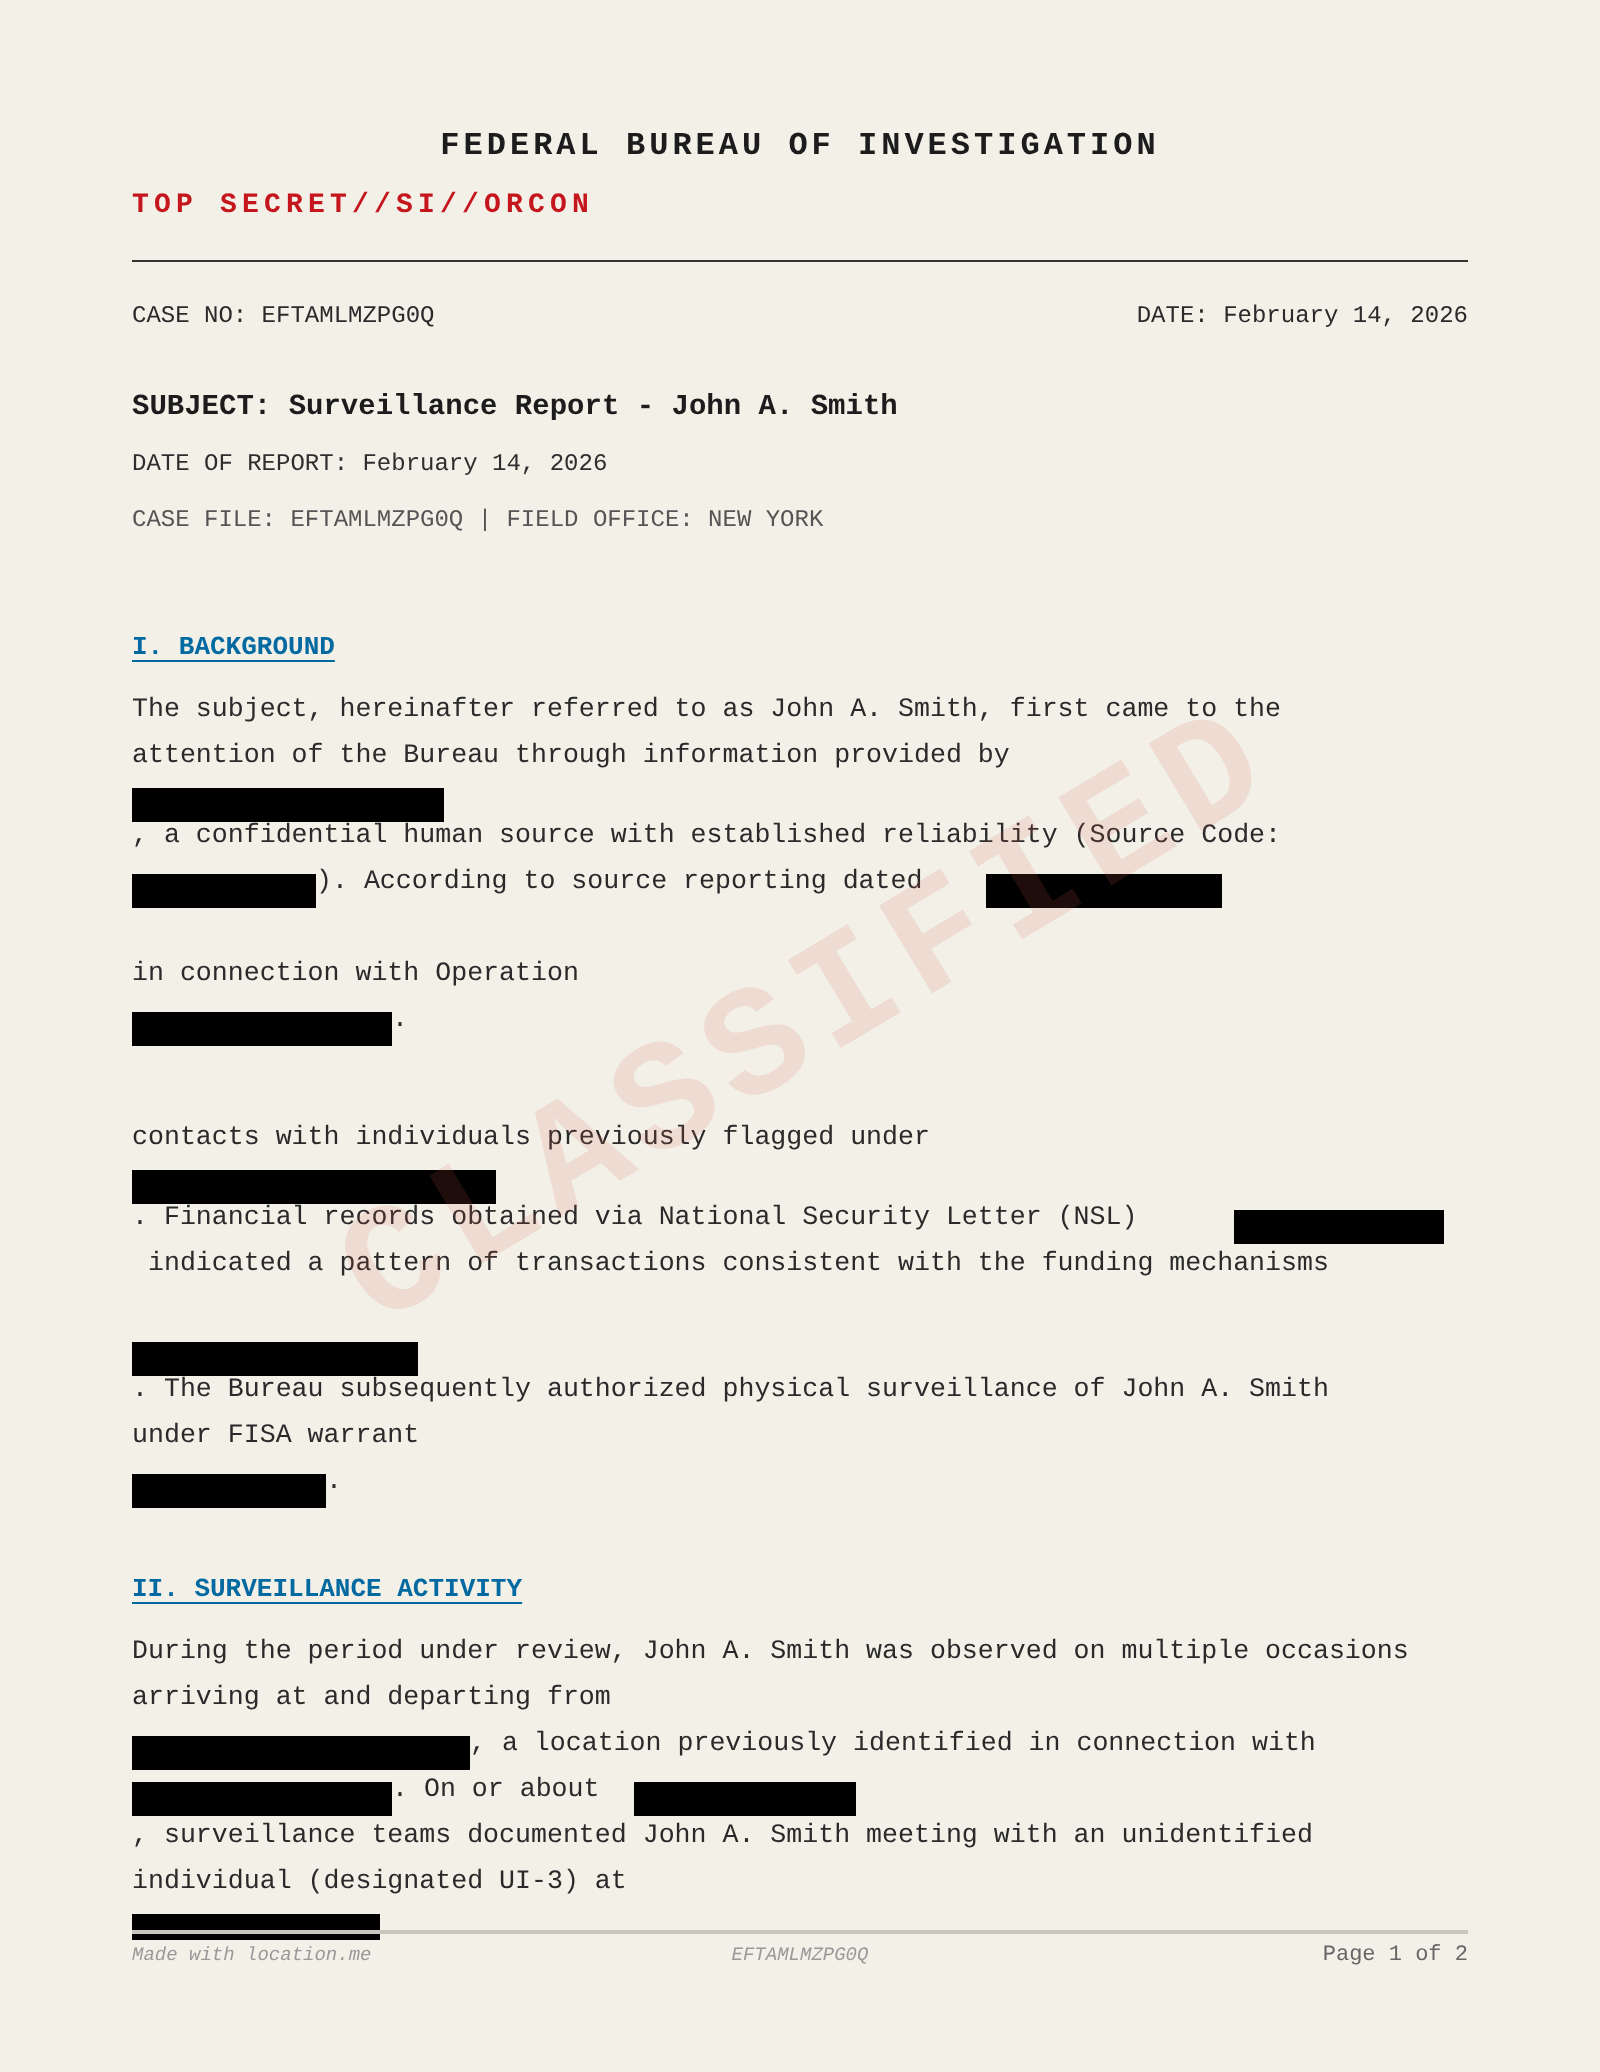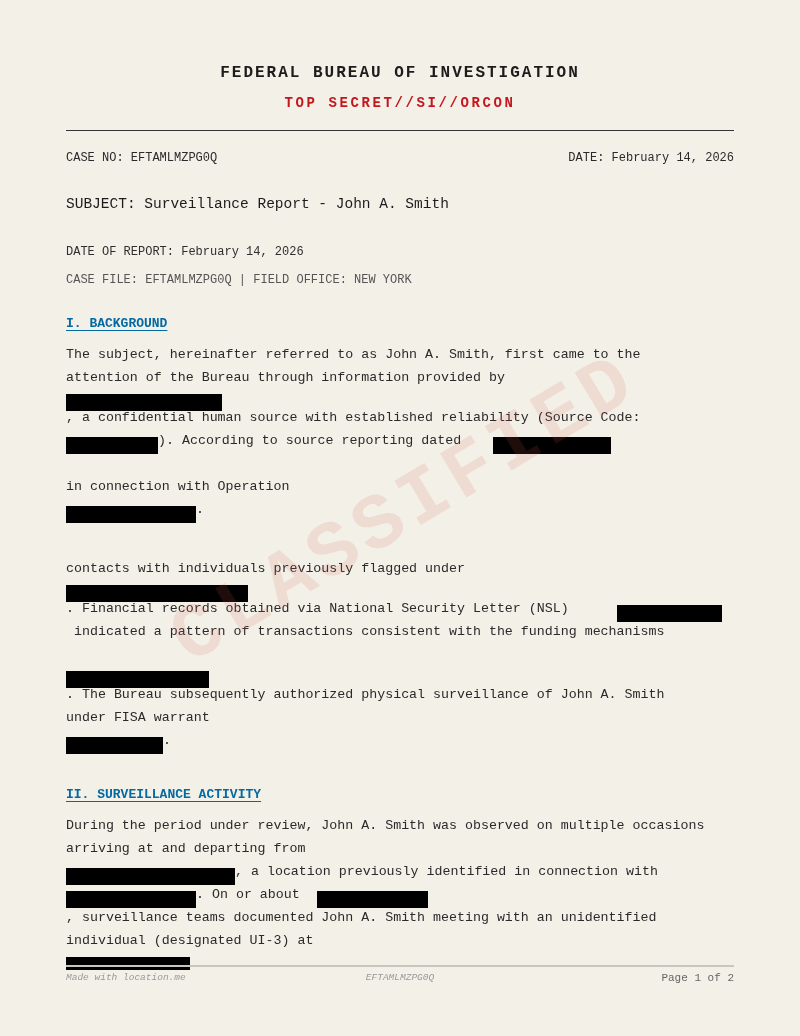--- a/index.html
+++ b/index.html
@@ -7,27 +7,27 @@
     width:800px; height:1036px; background:#f3f0e8; overflow:hidden;
     font-family:"Liberation Mono","DejaVu Sans Mono",monospace; color:#222;
     position:relative;
   }
   .page { position:absolute; left:66px; top:0; width:668px; height:788px; }
   .agency {
     position:absolute; top:64px; left:0; width:668px; text-align:center;
     font-weight:bold; font-size:16px; letter-spacing:2px; color:#1c1c1c;
   }
   .classification {
-    position:absolute; top:95px; left:0; width:668px; text-align:center;
+    position:absolute; top:95px; left:0; width:668px; 
     font-weight:bold; font-size:14px; letter-spacing:2.6px; color:#c4161c;
   }
   .rule { position:absolute; left:0; width:668px; height:1px; background:#333; }
   .meta-row { position:absolute; top:139px; left:0; width:668px; font-size:12px; display:flex; justify-content:space-between; color:#2a2a2a;margin-top:12px; }
-  .subject { position:absolute; top:196px; left:0; font-weight:normal; font-size:14.5px; color:#1c1c1c; }
-  .line-small { position:absolute; left:0; font-size:12px;margin-top:20px; }
+  .subject { position:absolute; top:196px; left:0; font-weight:bold; font-size:14.5px; color:#1c1c1c; }
+  .line-small { position:absolute; left:0; font-size:12px; }
   .dor { top:225px; color:#2e2e2e; }
   .casefile { top:253px; color:#555; }
   .section-title {
     position:absolute; left:0; font-weight:bold; font-size:13px;
     text-decoration:underline; text-underline-offset:3px; color:#0369a1;
   }
   .para {
     position:absolute; left:0; width:672px; font-size:13.3px; line-height:23px; color:#2a2a2a;
     white-space:pre;
   }

